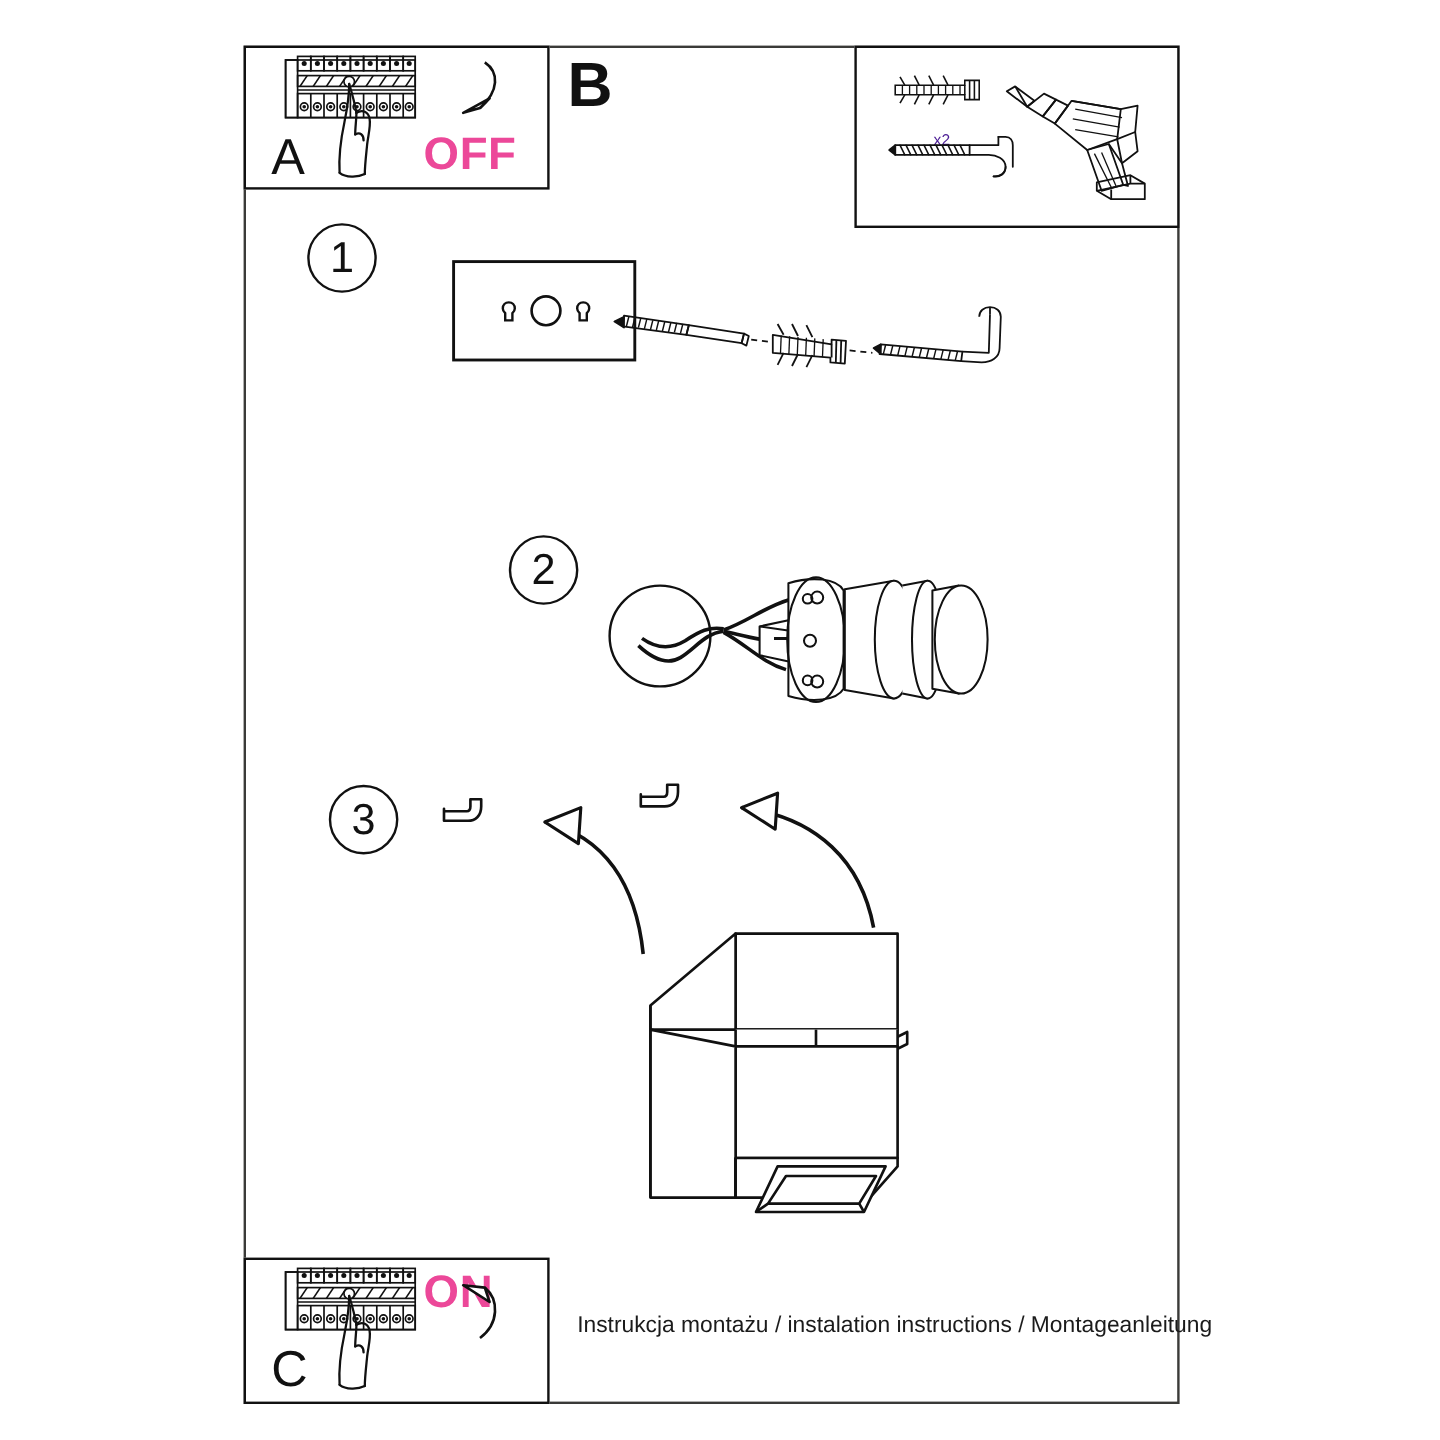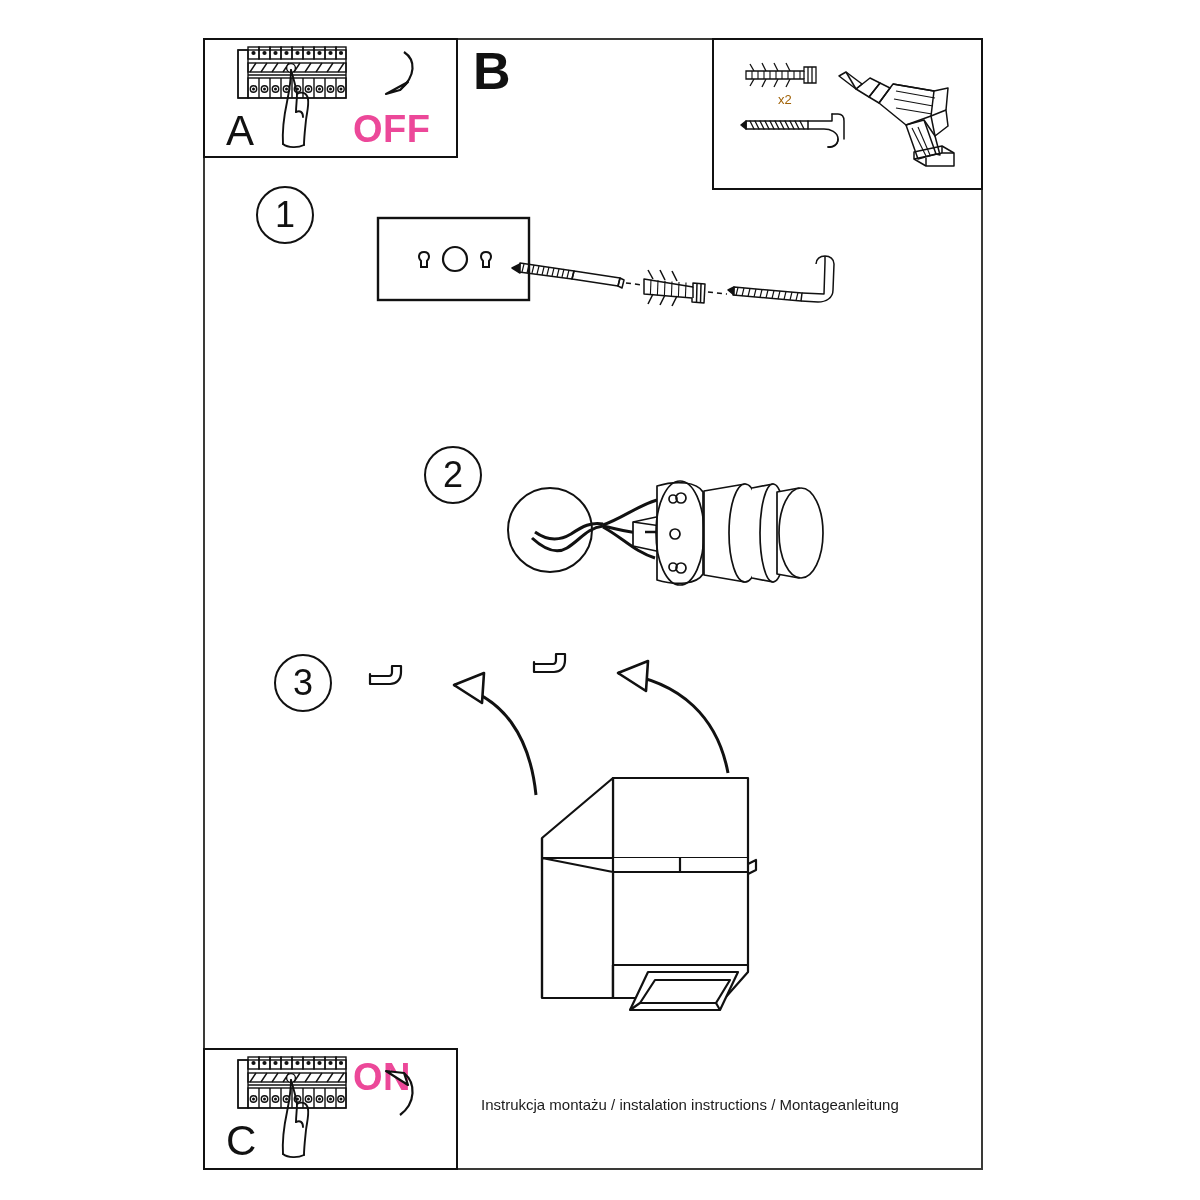--- a/index.html
+++ b/index.html
@@ -65,22 +65,22 @@
     font-weight: 700;
     letter-spacing: 0.5px;
     color: #ec4899;
     line-height: 1;
   }
   .word-off { left: 353px; top: 110px; }
   .word-on  { left: 353px; top: 1058px; }
 
   .x2-label {
     font-size: 13px;
-    color: #a16207;
-    left: 778px; top: 92px;
+    color: #4c1d95;
+    left: 778px; top: 109px;
   }
 
   
   .step-circle {
     width: 58px; height: 58px;
     border: 2.5px solid #111111;
     border-radius: 50%;
     display: flex;
     align-items: center;
     justify-content: center;
@@ -90,21 +90,21 @@
     box-sizing: border-box;
   }
   .step1 { left: 256px; top: 186px; }
   .step2 { left: 424px; top: 446px; }
   .step3 { left: 274px; top: 654px; }
 
   
   .caption {
     left: 481px; top: 1093px;
     width: 470px;
-    font-size: 15px;
+    font-size: 19px;
     line-height: 23px;
     color: #1b1b1b;
   }
   .caption div { white-space: nowrap; }
 
   svg { display: block; }
   .ln { fill: none; stroke: #111111; }
 </style>
 </head>
 <body>

